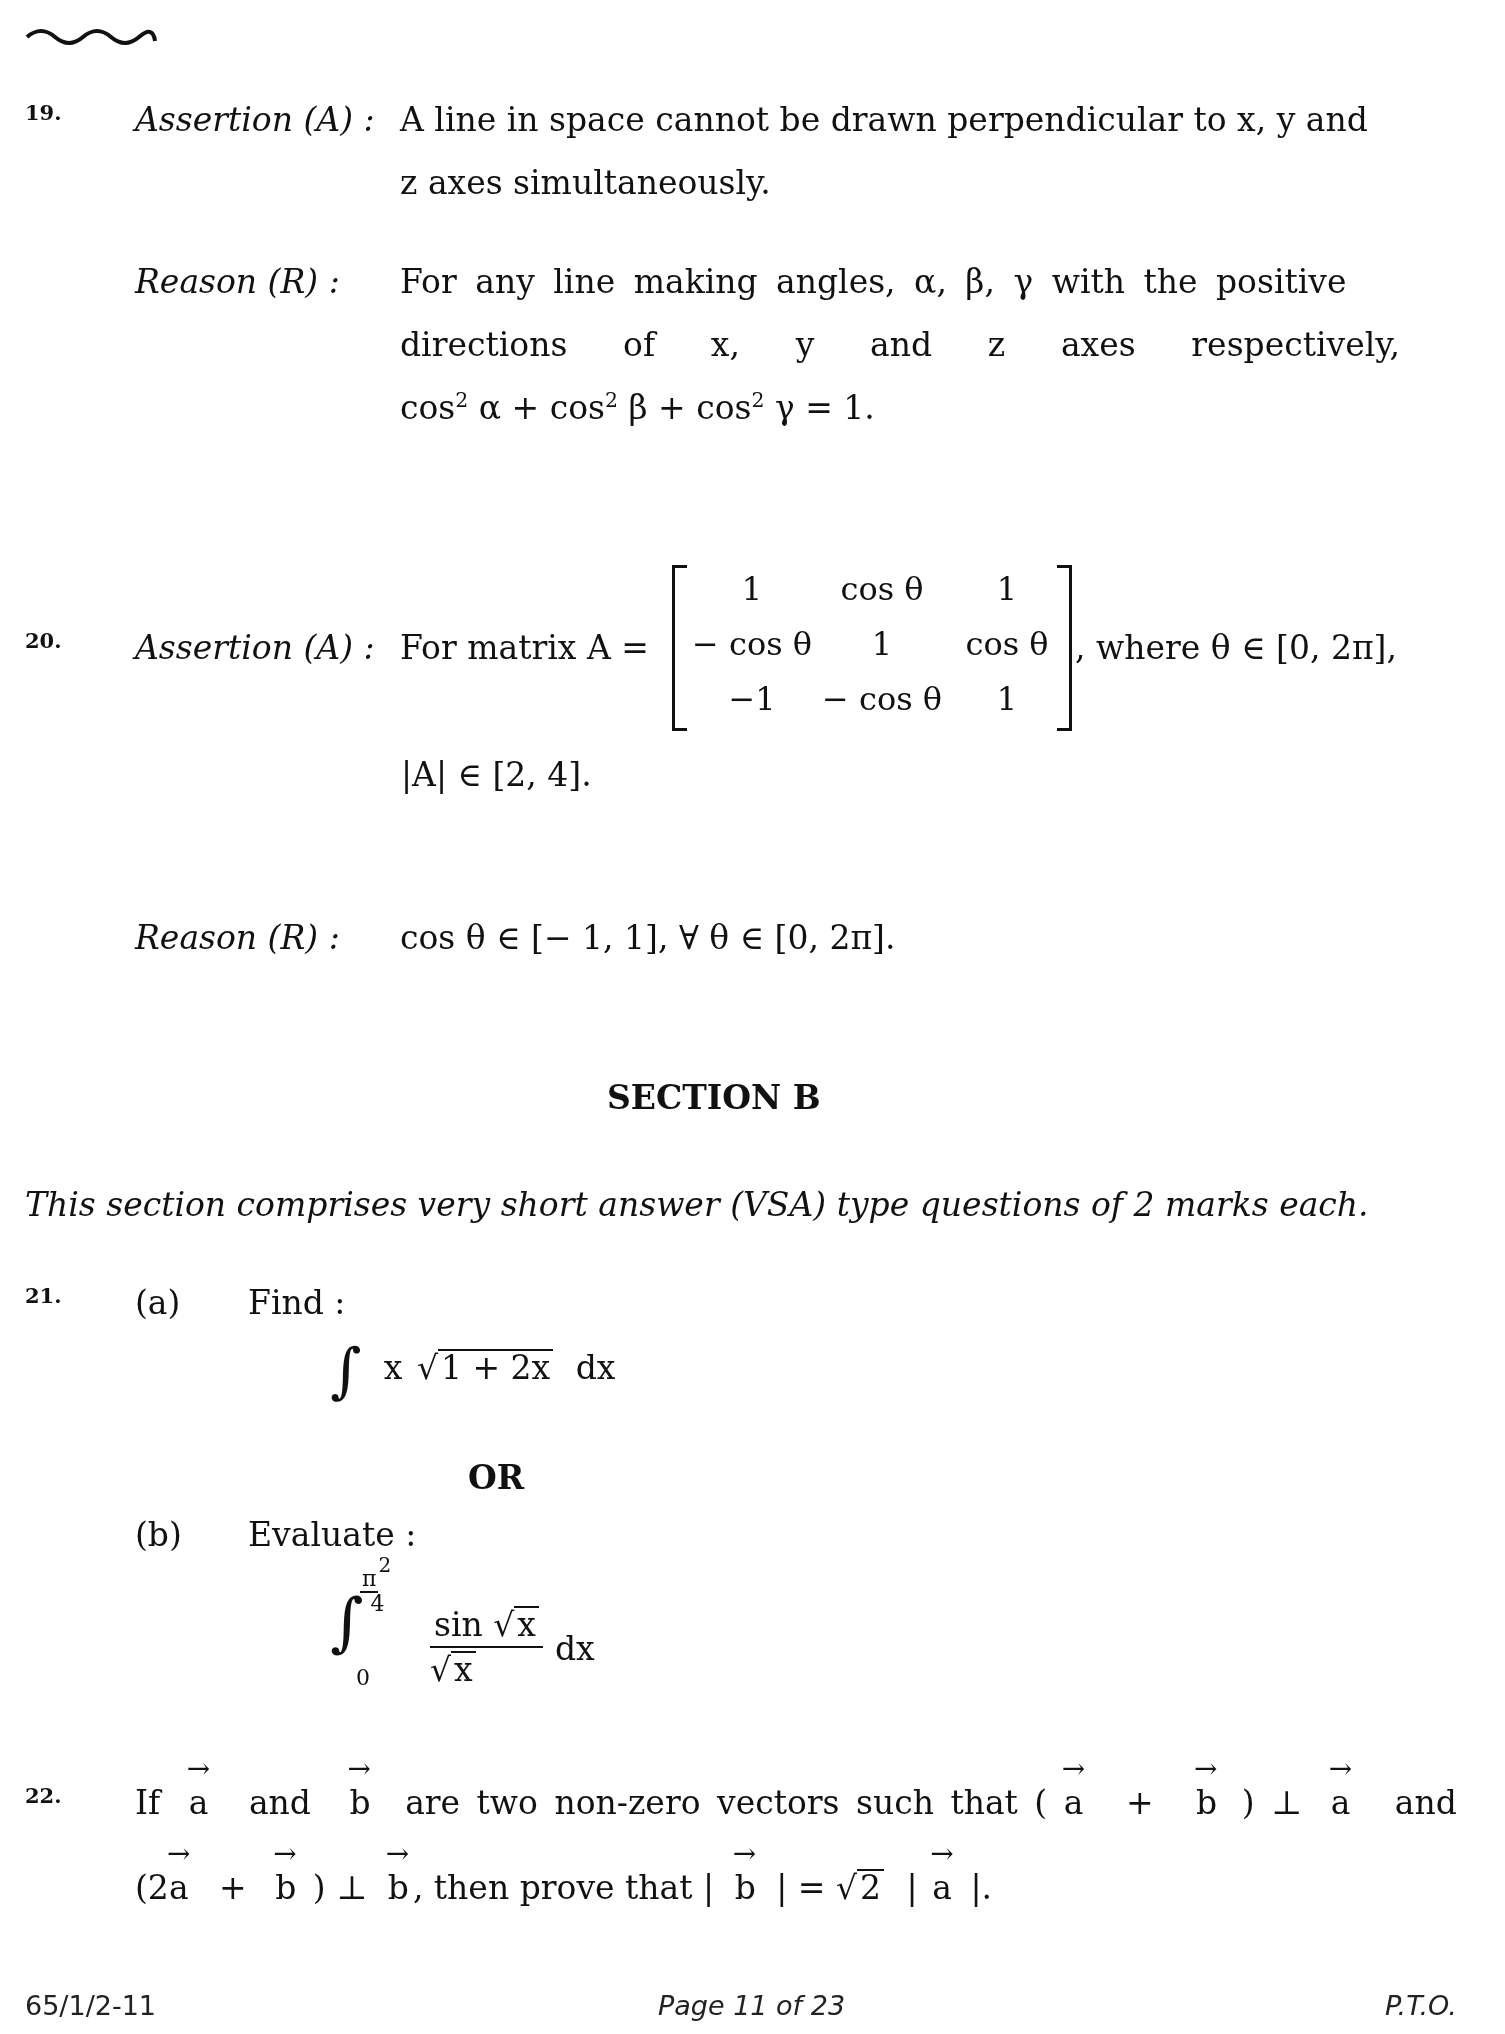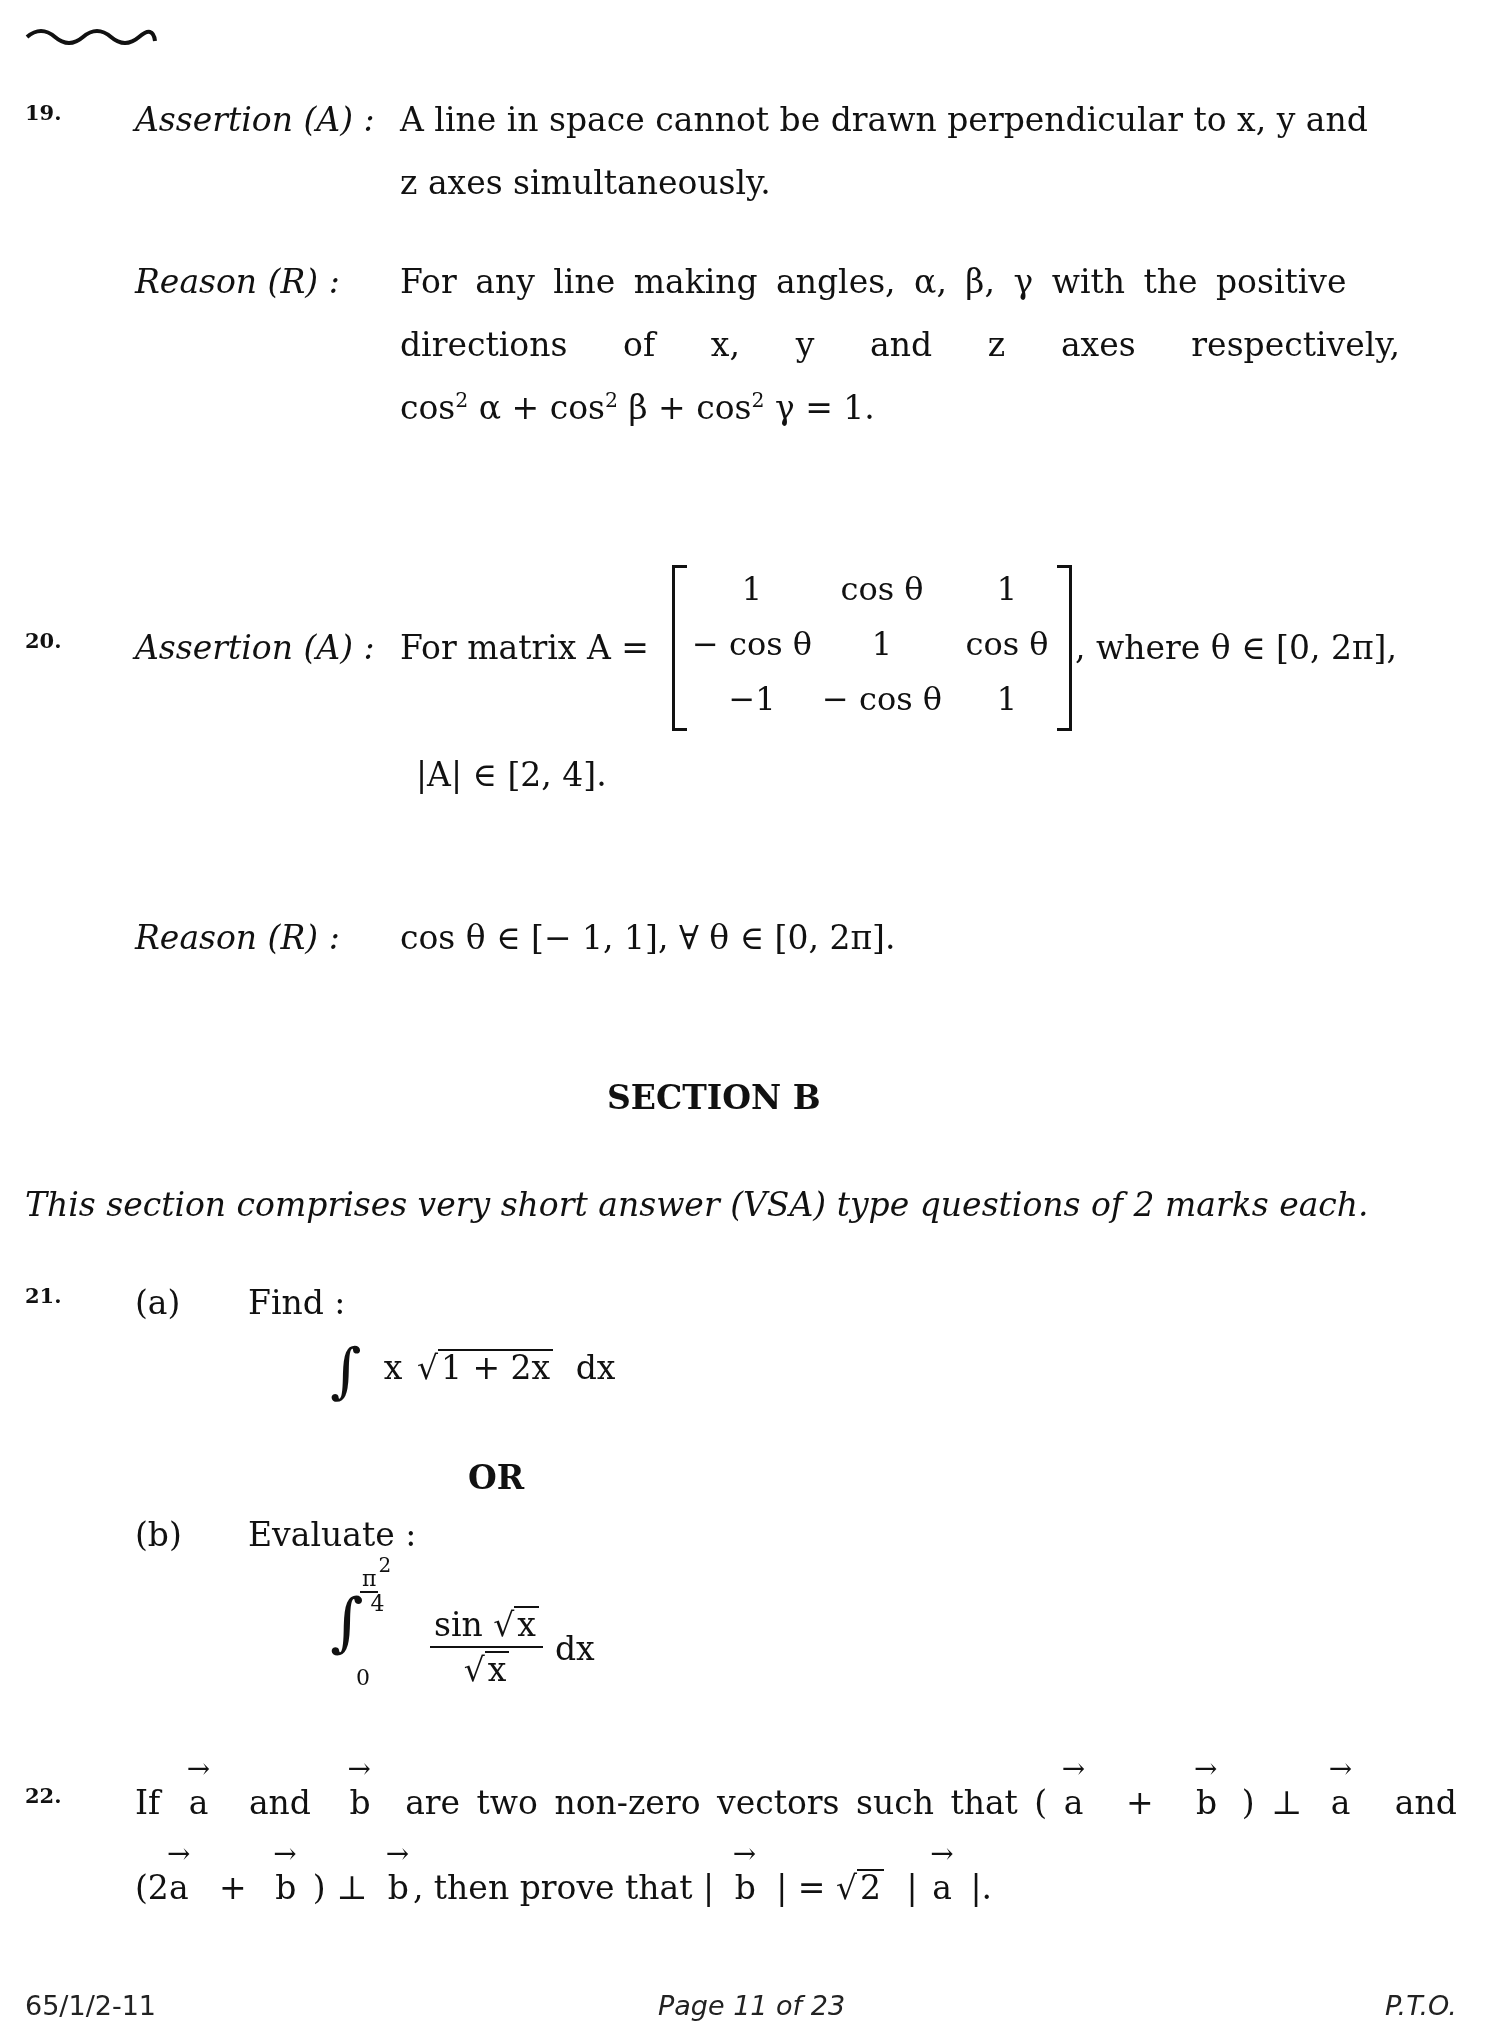--- a/index.html
+++ b/index.html
@@ -25,21 +25,21 @@
   .matrix .br-r { right: 0; border-right: 3px solid #111; }
   .matrix .cell { position: absolute; text-align: center; width: 130px; font-size: 32px; }
 
   
   .vec { position: relative; display: inline-block; padding-top: 0; }
   .vec .arr { position: absolute; left: -2px; top: -28px; font-size: 28px; line-height: 1; font-weight: normal; }
 
   
   .rad { display: inline-block; border-top: 2px solid #111; padding: 0 3px; line-height: 1.05; }
 
-  .frac { display: inline-flex; flex-direction: column; align-items: center; vertical-align: middle; }
+  .frac { display: inline-flex; flex-direction: column; align-items: flex-start; vertical-align: middle; }
   .frac .num { border-bottom: 2px solid #111; padding: 0 4px 2px; }
   .frac .den { padding-top: 2px; }
 
   .footer { font-family: "DejaVu Sans", "Liberation Sans", sans-serif; font-style: italic; font-size: 27px; color: #222; }
 </style>
 </head>
 <body>
 
 <svg class="abs" style="left:25px;top:25px;" width="135" height="30" viewBox="0 0 135 30">
   <path d="M2 12 Q 16 0 30 12 T 58 12 T 86 12 T 114 12 T 130 16" fill="none" stroke="#111" stroke-width="4"></path>
@@ -78,21 +78,21 @@
   <div class="cell" style="left:270px;top:5px;">1</div>
   <div class="cell" style="left:15px;top:60px;">− cos θ</div>
   <div class="cell" style="left:145px;top:60px;">1</div>
   <div class="cell" style="left:270px;top:60px;">cos θ</div>
   <div class="cell" style="left:15px;top:115px;">−1</div>
   <div class="cell" style="left:145px;top:115px;">− cos θ</div>
   <div class="cell" style="left:270px;top:115px;">1</div>
 </div>
 
 <div class="abs" style="left:1075px;top:628px;">, where θ ∈ [0, 2π],</div>
-<div class="abs" style="left:416px;top:755px;">|A| ∈ [2, 4].</div>
+<div class="abs" style="left:401px;top:755px;">|A| ∈ [2, 4].</div>
 
 <div class="abs ital" style="left:135px;top:918px;">Reason (R) :</div>
 <div class="abs" style="left:400px;top:918px;">cos θ ∈ [− 1, 1], ∀ θ ∈ [0, 2π].</div>
 
 <div class="abs bold" style="left:607px;top:1078px;">SECTION B</div>
 <div class="abs ital" style="left:25px;top:1185px;">This section comprises very short answer (VSA) type questions of 2 marks each.</div>
 
 <div class="abs qnum" style="left:25px;top:1283px;">21.</div>
 <div class="abs" style="left:135px;top:1283px;">(a)</div>
 <div class="abs" style="left:248px;top:1283px;">Find :</div>

